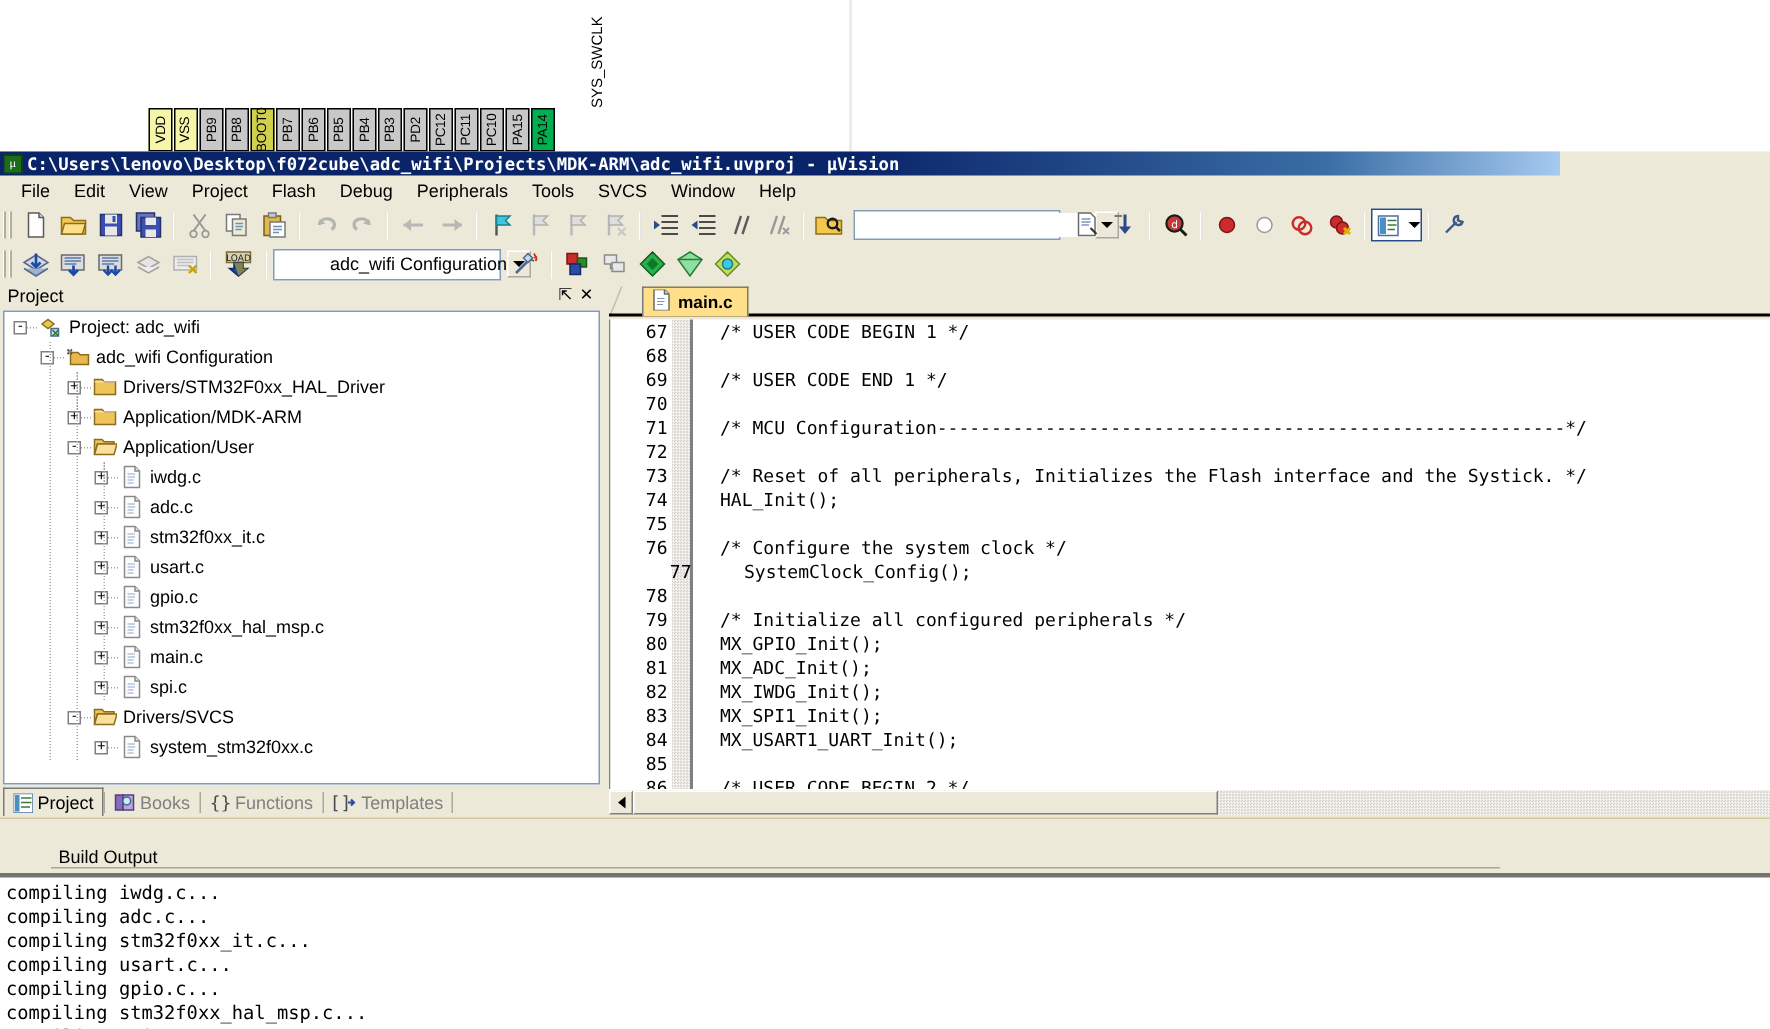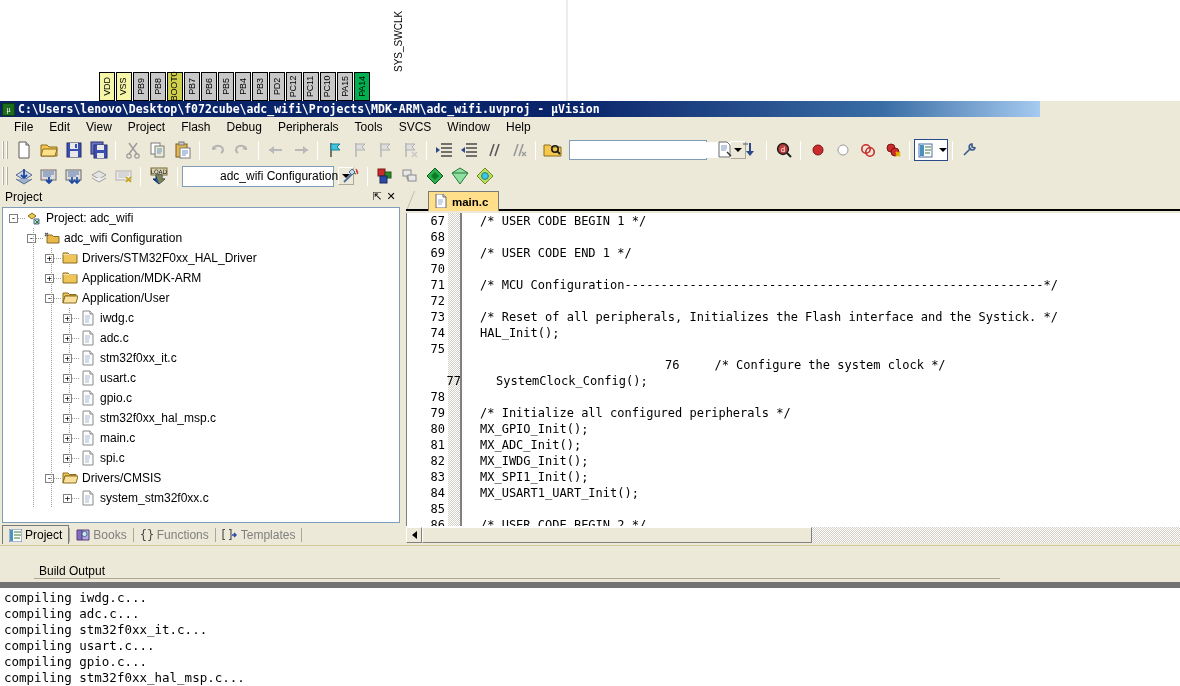--- a/index.html
+++ b/index.html
@@ -213,21 +213,21 @@
 
   
   #buildpanel{ position:absolute; left:0; top:462px; width:1000px; height:123px; background:#ece9d8;padding-left:34px; }
   #build-caption{
     height:16px; background:#ece9d8; display:flex;align-items:center; padding-left:5px;
     border-bottom:1px solid #aca899;
   }
   #build-caption .bt{ font-size:12px; color:#000; font-family:"Liberation Sans", sans-serif; }
   #buildtext{
     position:absolute; left:0; top:19px; width:1180px; height:104px;
-    background:#fff; border-top:6px solid #737373;
+    background:#fff; border-top:3px solid #737373;
     padding:2px 0 0 4px; overflow:hidden;
   }
   .bline{
     font-family:"DejaVu Sans Mono", monospace; font-size:12.5px; color:#000;
     line-height:16px; white-space:pre;
   }
 </style>
 </head>
 <body>
 
@@ -791,21 +791,21 @@
               <span class="tlabel">spi.c</span>
             </div>
             <div class="trow" style="top: 260px; position: absolute;">
               <span style="width: 42px; flex: 0 0 auto;"></span>
               <span class="expander">-</span>
               <span class="dotline"></span>
               <span class="ico"><svg width="16" height="16" viewBox="0 0 16 16">
                   <path d="M1 3h5l1.5 1.5H14V6H3L1 13z" fill="#f0c558" stroke="#8a6d1f"></path>
                   <path d="M3 6h13l-2 7H1z" fill="#fae09a" stroke="#8a6d1f"></path>
                 </svg></span>
-              <span class="tlabel">Drivers/CMSIS</span>
+              <span class="tlabel">Drivers/SVCS</span>
             </div>
             <div class="trow" style="top: 280px; position: absolute;">
               <span style="width: 60px; flex: 0 0 auto;"></span>
               <span class="expander">+</span>
               <span class="dotline"></span>
               <span class="ico"><svg width="16" height="16" viewBox="0 0 16 16">
                   <path d="M3 1h7l3 3v11H3z" fill="#fdfdfd" stroke="#8a8a8a"></path>
                   <path d="M10 1v3h3" fill="#e2e2e2" stroke="#8a8a8a"></path>
                   <path d="M5 6h5M5 8h5M5 10h4M5 12h4" stroke="#8fa8cc" stroke-width=".8"></path>
                 </svg></span>
@@ -911,21 +911,21 @@
                 <span class="ctext cmt">/* Reset of all peripherals, Initializes the Flash interface and the Systick. */</span>
               </div>
               <div class="cline" style="top: 112px;">
                 <span class="lnum">74</span>
                 <span class="ctext">HAL_Init();</span>
               </div>
               <div class="cline" style="top: 128px;">
                 <span class="lnum">75</span>
                 <span class="ctext"></span>
               </div>
-              <div class="cline" style="top: 144px; justify-content: center;">
+              <div class="cline" style="top: 144px;">
                 <span class="lnum">76</span>
                 <span class="ctext cmt">/* Configure the system clock */</span>
               </div>
               <div class="cline" style="top: 160px; margin-left: 16px;">
                 <span class="lnum">77</span>
                 <span class="ctext">SystemClock_Config();</span>
               </div>
               <div class="cline" style="top: 176px;">
                 <span class="lnum">78</span>
                 <span class="ctext"></span>

